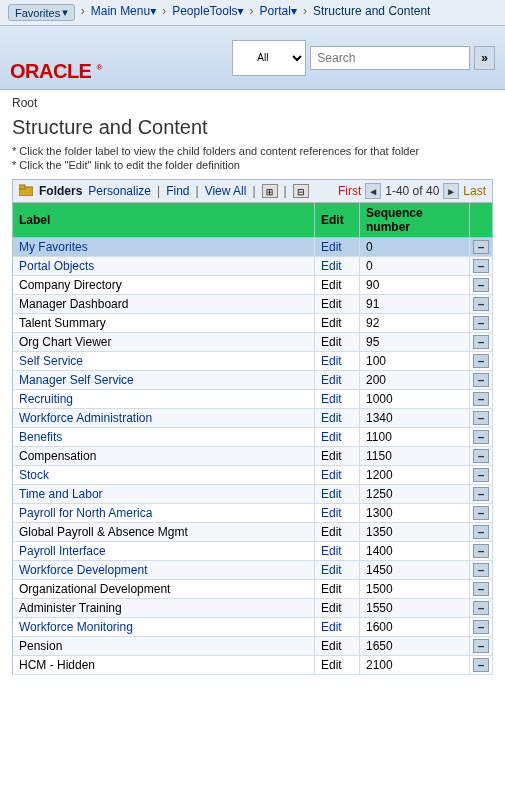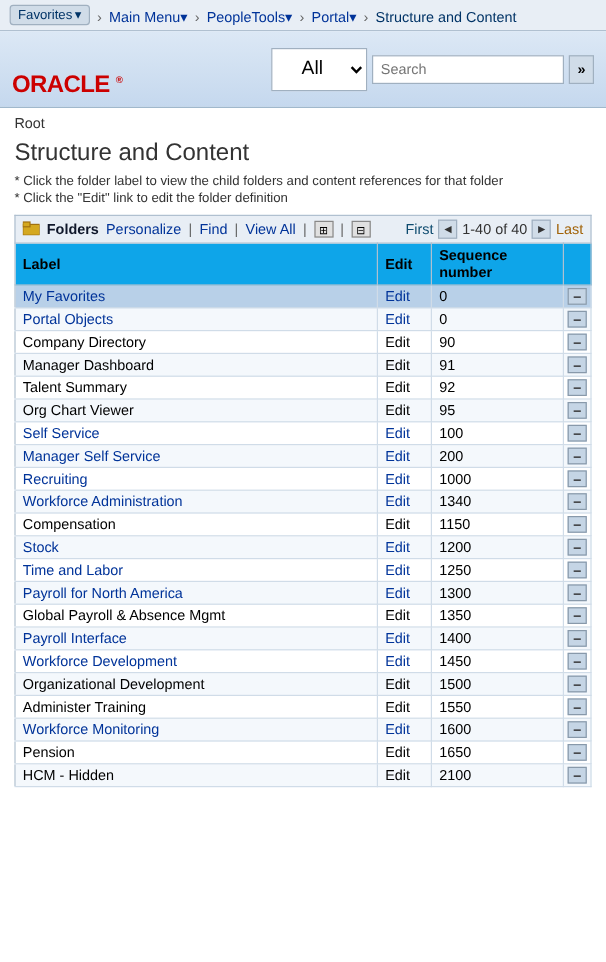--- a/index.html
+++ b/index.html
@@ -4,21 +4,21 @@
   <style>
     * { margin: 0; padding: 0; box-sizing: border-box; }
     body { font-family: Arial, sans-serif; font-size: 12px; background: #fff; width: 505px; }
 
     
     .top-nav {
       background: #e8eef5;
       border-bottom: 1px solid #b0c0d0;
       padding: 4px 8px;
       display: flex;
-      align-items: flex-end;
+      align-items: flex-start;
       gap: 4px;
       font-size: 12px;
       color: #003366;
       white-space: nowrap;
       overflow: hidden;
     }
     .top-nav a, .top-nav span.nav-link {
       color: #003399;
       text-decoration: none;
       cursor: pointer;
@@ -56,21 +56,21 @@
     .oracle-logo span { color: #cc0000; }
     .search-area {
       display: flex;
       align-items: center;
       gap: 4px;
     }
     .search-select {
       border: 1px solid #a0b0c0;
       background: #fff;
       padding: 2px 20px;
-      font-size: 16px;
+      font-size: 10px;
       height: 36px;
     }
     .search-input {
       border: 1px solid #a0b0c0;
       padding: 2px 6px;
       font-size: 12px;
       width: 160px;
       height: 24px;
       color: #999;
     }
@@ -163,21 +163,21 @@
       cursor: pointer;
     }
 
     
     .data-table {
       width: 100%;
       border-collapse: collapse;
       border: 1px solid #b0c0d0;
     }
     .data-table thead tr {
-      background: #0ea5e9;
+      background: #22c55e;
       padding-left: 25px;
     }
     .data-table thead th {
       padding: 3px 6px;
       text-align: left;
       font-weight: bold;
       color: #000;
       border: 1px solid #b0c0d0;
       font-size: 12px;
     }
@@ -274,21 +274,21 @@
     <a class="tool-link">Personalize</a>
     <span class="separator">|</span>
     <a class="tool-link">Find</a>
     <span class="separator">|</span>
     <a class="tool-link">View All</a>
     <span class="separator">|</span>
     <span class="icon-small">⊞</span>
     <span class="separator">|</span>
     <span class="icon-small">⊟</span>
     <div class="pagination">
-      <span style="cursor:pointer; color:#0c4a6e;">First</span>
+      <span style="cursor:pointer; color:#b91c1c;">First</span>
       <span class="pg-btn">◄</span>
       <span>1-40 of 40</span>
       <span class="pg-btn">►</span>
       <span style="cursor:pointer; color:#a16207;">Last</span>
     </div>
   </div>
 
   <table class="data-table">
     <thead>
       <tr>
@@ -353,20 +353,26 @@
           <td>1000</td>
           <td style="text-align: center; padding: 2px 3px;"><span class="minus-btn">–</span></td>
         </tr>
         <tr>
           <td><a href="#">Workforce Administration</a></td>
           <td><a href="#">Edit</a></td>
           <td>1340</td>
           <td style="text-align: center; padding: 2px 3px;"><span class="minus-btn">–</span></td>
         </tr>
         <tr>
+          <td><a href="#">Benefits</a></td>
+          <td><a href="#">Edit</a></td>
+          <td>1100</td>
+          <td style="text-align: center; padding: 2px 3px;"><span class="minus-btn">–</span></td>
+        </tr>
+        <tr>
           <td>Compensation</td>
           <td>Edit</td>
           <td>1150</td>
           <td style="text-align: center; padding: 2px 3px;"><span class="minus-btn">–</span></td>
         </tr>
         <tr>
           <td><a href="#">Stock</a></td>
           <td><a href="#">Edit</a></td>
           <td>1200</td>
           <td style="text-align: center; padding: 2px 3px;"><span class="minus-btn">–</span></td>

